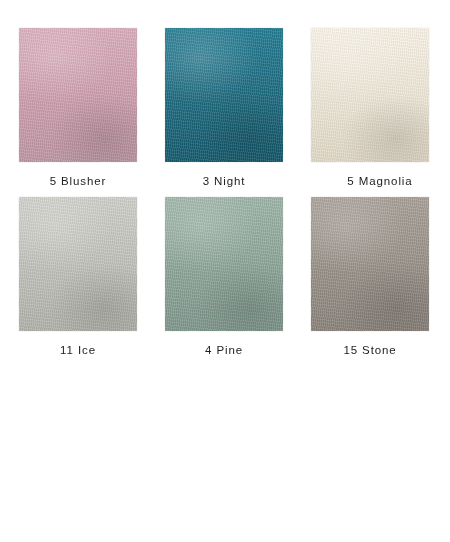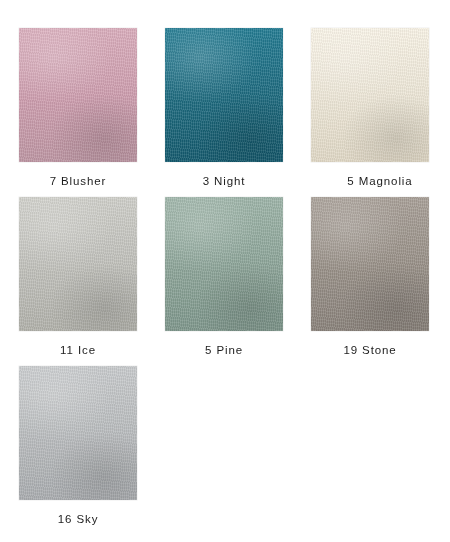--- a/index.html
+++ b/index.html
@@ -81,21 +81,21 @@
   }
 </style>
 </head>
 <body>
 
 <div id="swatch-board" style="background: rgb(255, 255, 255);">
   <div class="swatch-grid">
 
     <div class="swatch-cell">
       <div class="swatch-chip" style="background: linear-gradient(178deg, rgb(217, 169, 185) 0%, rgb(212, 160, 178) 52%, rgb(202, 160, 174) 100%);"></div>
-      <div class="swatch-label" style="color: rgb(29, 29, 29);">7 Blusher</div>
+      <div class="swatch-label" style="color: rgb(29, 29, 29);">5 Blusher</div>
     </div>
 
     <div class="swatch-cell">
       <div class="swatch-chip" style="background: linear-gradient(178deg, rgb(19, 115, 140) 0%, rgb(22, 105, 127) 52%, rgb(20, 95, 116) 100%);"></div>
       <div class="swatch-label" style="color: rgb(29, 29, 29);">3 Night</div>
     </div>
 
     <div class="swatch-cell">
       <div class="swatch-chip" style="background: linear-gradient(178deg, rgb(250, 244, 230) 0%, rgb(246, 239, 222) 52%, rgb(240, 231, 211) 100%);"></div>
       <div class="swatch-label" style="color: rgb(29, 29, 29); margin-left: 20px;">5 Magnolia</div>
@@ -103,27 +103,23 @@
 
 
     <div class="swatch-cell">
       <div class="swatch-chip" style="background: linear-gradient(178deg, rgb(205, 205, 199) 0%, rgb(198, 198, 192) 52%, rgb(189, 189, 182) 100%);"></div>
       <div class="swatch-label" style="color: rgb(29, 29, 29);">11 Ice</div>
     </div>
 
 
     <div class="swatch-cell">
       <div class="swatch-chip" style="background: linear-gradient(178deg, rgb(151, 176, 163) 0%, rgb(142, 168, 155) 52%, rgb(134, 160, 148) 100%);"></div>
-      <div class="swatch-label" style="color: rgb(29, 29, 29);">5 Pine</div>
+      <div class="swatch-label" style="color: rgb(29, 29, 29);">4 Pine</div>
     </div>
 
     <div class="swatch-cell">
       <div class="swatch-chip" style="background: linear-gradient(178deg, rgb(163, 154, 145) 0%, rgb(155, 146, 137) 52%, rgb(146, 138, 130) 100%);"></div>
-      <div class="swatch-label" style="color: rgb(29, 29, 29);">19 Stone</div>
+      <div class="swatch-label" style="color: rgb(29, 29, 29);">15 Stone</div>
     </div>
 
-    <div class="swatch-cell">
-      <div class="swatch-chip" style="background: linear-gradient(178deg, rgb(198, 201, 203) 0%, rgb(190, 193, 195) 52%, rgb(181, 184, 187) 100%);"></div>
-      <div class="swatch-label" style="color: rgb(29, 29, 29);">16 Sky</div>
-    </div>
 
   </div>
 </div>
 
 </body></html>

